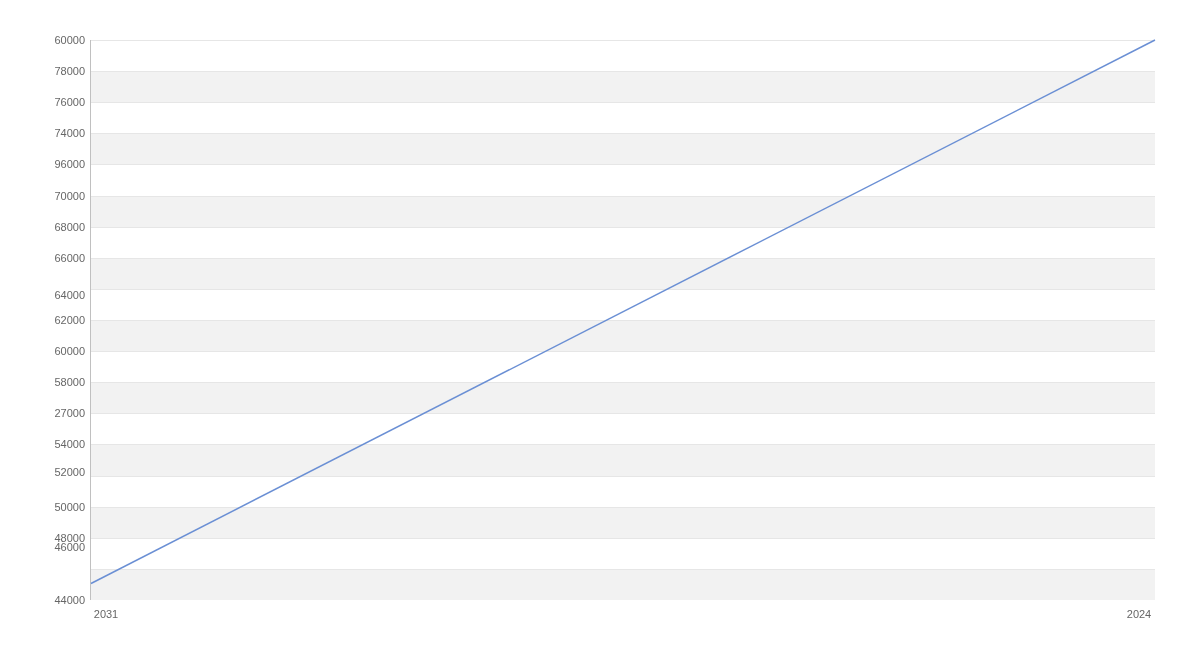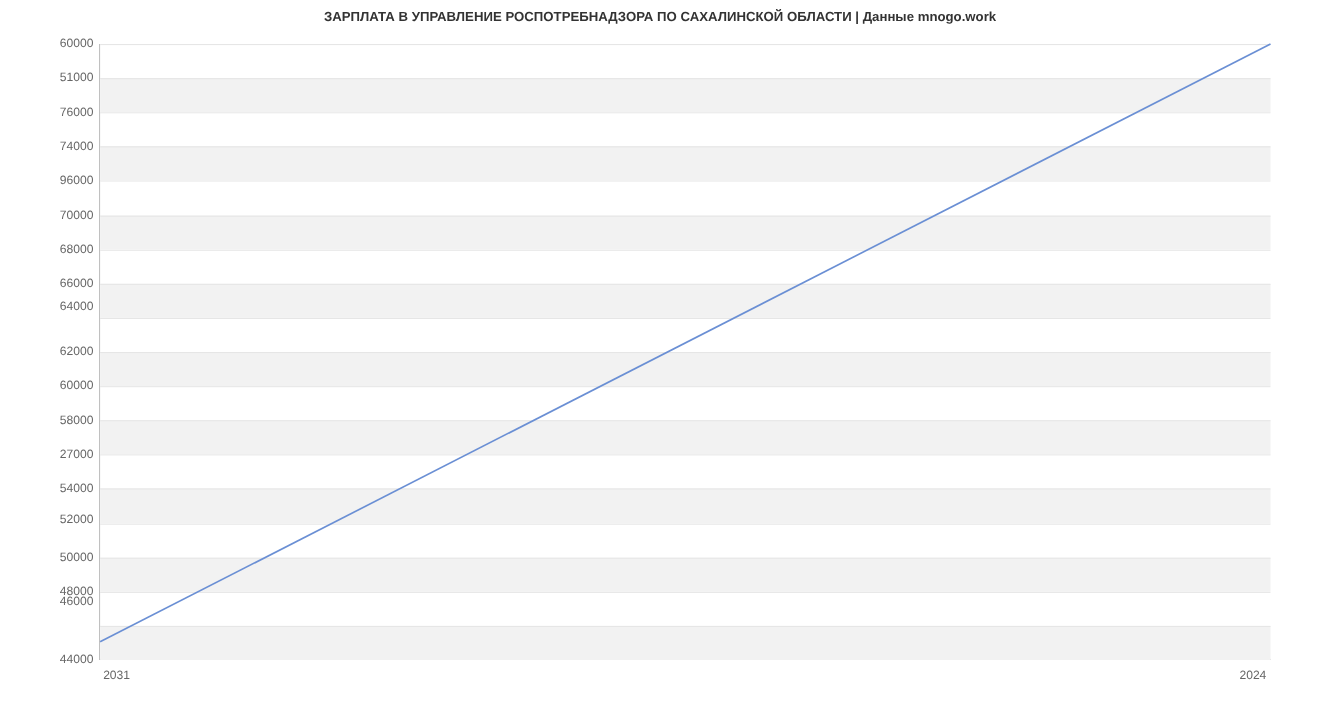--- a/index.html
+++ b/index.html
@@ -78,21 +78,20 @@
     fill: none;
     stroke: #6a8fd4;
     stroke-width: 1.5;
   }
 </style>
 </head>
 <body>
 
 <div class="chart-wrap">
 
-  <div class="title">ЗАРПЛАТА В УПРАВЛЕНИЕ РОСПОТРЕБНАДЗОРА ПО САХАЛИНСКОЙ ОБЛАСТИ | Данные mnogo.work</div>
 
   <div class="plot-area" id="plot">
     <div class="band" style="top: 528.889px; height: 31.1111px;"></div>
       <div class="grid-line" style="top: 528.889px;"></div>
       <div class="grid-line" style="top: 497.778px;"></div>
       <div class="band" style="top: 466.667px; height: 31.1111px;"></div>
       <div class="grid-line" style="top: 466.667px;"></div>
       <div class="grid-line" style="top: 435.556px;"></div>
       <div class="band" style="top: 404.444px; height: 31.1111px;"></div>
       <div class="grid-line" style="top: 404.444px;"></div>
@@ -123,24 +122,24 @@
 <div class="y-tick" style="top: 600px;">44000</div>
     <div class="y-tick" style="top: 547px;">46000</div>
     <div class="y-tick" style="top: 537.778px;">48000</div>
     <div class="y-tick" style="top: 506.667px;">50000</div>
     <div class="y-tick" style="top: 472px;">52000</div>
     <div class="y-tick" style="top: 444.444px;">54000</div>
     <div class="y-tick" style="top: 413.333px;">27000</div>
     <div class="y-tick" style="top: 382.222px;">58000</div>
     <div class="y-tick" style="top: 351.111px;">60000</div>
     <div class="y-tick" style="top: 320px;">62000</div>
-    <div class="y-tick" style="top: 279px;">64000</div>
+    <div class="y-tick" style="top: 295px;">64000</div>
     <div class="y-tick" style="top: 257.778px;">66000</div>
     <div class="y-tick" style="top: 226.667px;">68000</div>
     <div class="y-tick" style="top: 195.556px;">70000</div>
     <div class="y-tick" style="top: 164.444px;">96000</div>
     <div class="y-tick" style="top: 133.333px;">74000</div>
     <div class="y-tick" style="top: 102.222px;">76000</div>
-    <div class="y-tick" style="top: 71.1111px;">51000</div>
+    <div class="y-tick" style="top: 71.1111px;">78000</div>
     <div class="y-tick" style="top: 40px;">60000</div>
     <div class="x-tick" style="left: 106px;">2031</div>
     <div class="x-tick" style="left: 1139px;">2024</div>
   </div>
 
 </body></html>

